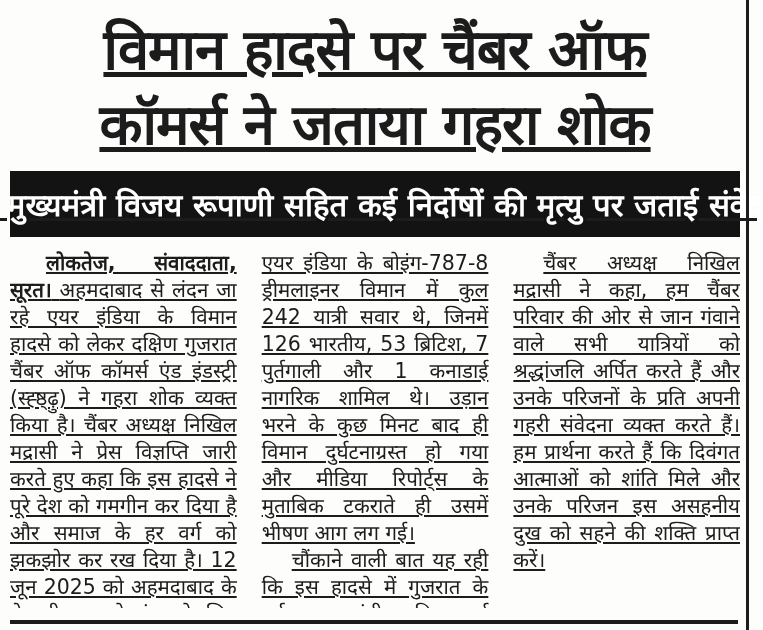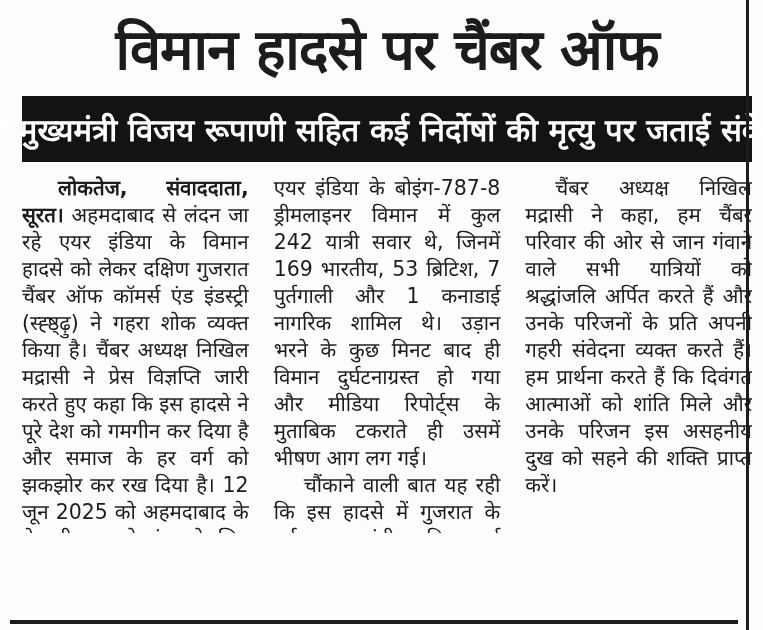--- a/index.html
+++ b/index.html
@@ -11,23 +11,24 @@
     position: relative;
     width: 763px;
     height: 630px;
     background: var(--paper, #fdfdfb);
     overflow: hidden;
     font-family: "DejaVu Sans", "Liberation Sans", sans-serif;
     color: var(--ink, #1c1c1c);
   }
   .content {
     position: absolute;
-    left: 22px;
+    left: 10px;
     top: 0;
     width: 730px;
+    text-decoration: underline;
   }
   .headline {
     margin: 12px 0 0 0;
     text-align: center;
     font-size: 56px;
     line-height: 75px;
     font-weight: 800;
     letter-spacing: -1px;
     color: var(--ink, #1c1c1c);
   }
@@ -82,34 +83,35 @@
   }
 </style>
 </head>
 <body>
 
 <div class="clipping">
   <div class="content">
 
     <h1 class="headline">
       <span class="hl-line">विमान हादसे पर चैंबर ऑफ</span>
+      <span class="hl-line">कॉमर्स ने जताया गहरा शोक</span>
     </h1>
 
     <div class="subhead-bar">
       <span>पूर्व मुख्यमंत्री विजय रूपाणी सहित कई निर्दोषों की मृत्यु पर जताई संवेदना</span>
     </div>
 
     <div class="body-cols">
 
       <div class="col">
         <p class="first-indent"><span class="dateline">लोकतेज, संवाददाता, सूरत।</span> <span>अहमदाबाद से लंदन जा रहे एयर इंडिया के विमान हादसे को लेकर दक्षिण गुजरात चैंबर ऑफ कॉमर्स एंड इंडस्ट्री (स्ह्ष्ठ्ढ़ु) ने गहरा शोक व्यक्त किया है। चैंबर अध्यक्ष निखिल मद्रासी ने प्रेस विज्ञप्ति जारी करते हुए कहा कि इस हादसे ने पूरे देश को गमगीन कर दिया है और समाज के हर वर्ग को झकझोर कर रख दिया है। 12 जून 2025 को अहमदाबाद के मेघाणी नगर से लंदन के लिए उड़ान भरने वाले</span></p>
       </div>
 
       <div class="col">
-        <p>एयर इंडिया के बोइंग-787-8 ड्रीमलाइनर विमान में कुल 242 यात्री सवार थे, जिनमें 169 भारतीय, 53 ब्रिटिश, 7 पुर्तगाली और 1 कनाडाई नागरिक शामिल थे। उड़ान भरने के कुछ मिनट बाद ही विमान दुर्घटनाग्रस्त हो गया और मीडिया रिपोर्ट्स के मुताबिक टकराते ही उसमें भीषण आग लग गई।</p>
+        <p>एयर इंडिया के बोइंग-787-8 ड्रीमलाइनर विमान में कुल 242 यात्री सवार थे, जिनमें 126 भारतीय, 53 ब्रिटिश, 7 पुर्तगाली और 1 कनाडाई नागरिक शामिल थे। उड़ान भरने के कुछ मिनट बाद ही विमान दुर्घटनाग्रस्त हो गया और मीडिया रिपोर्ट्स के मुताबिक टकराते ही उसमें भीषण आग लग गई।</p>
         <p class="p-indent">चौंकाने वाली बात यह रही कि इस हादसे में गुजरात के पूर्व मुख्यमंत्री विजयभाई रूपाणी का भी दुखद निधन हो गया। यह</p>
       </div>
 
       <div class="col">
         <p class="p-indent">चैंबर अध्यक्ष निखिल मद्रासी ने कहा, हम चैंबर परिवार की ओर से जान गंवाने वाले सभी यात्रियों को श्रद्धांजलि अर्पित करते हैं और उनके परिजनों के प्रति अपनी गहरी संवेदना व्यक्त करते हैं। हम प्रार्थना करते हैं कि दिवंगत आत्माओं को शांति मिले और उनके परिजन इस असहनीय दुख को सहने की शक्ति प्राप्त करें।</p>
       </div>
 
     </div>
   </div>
 

